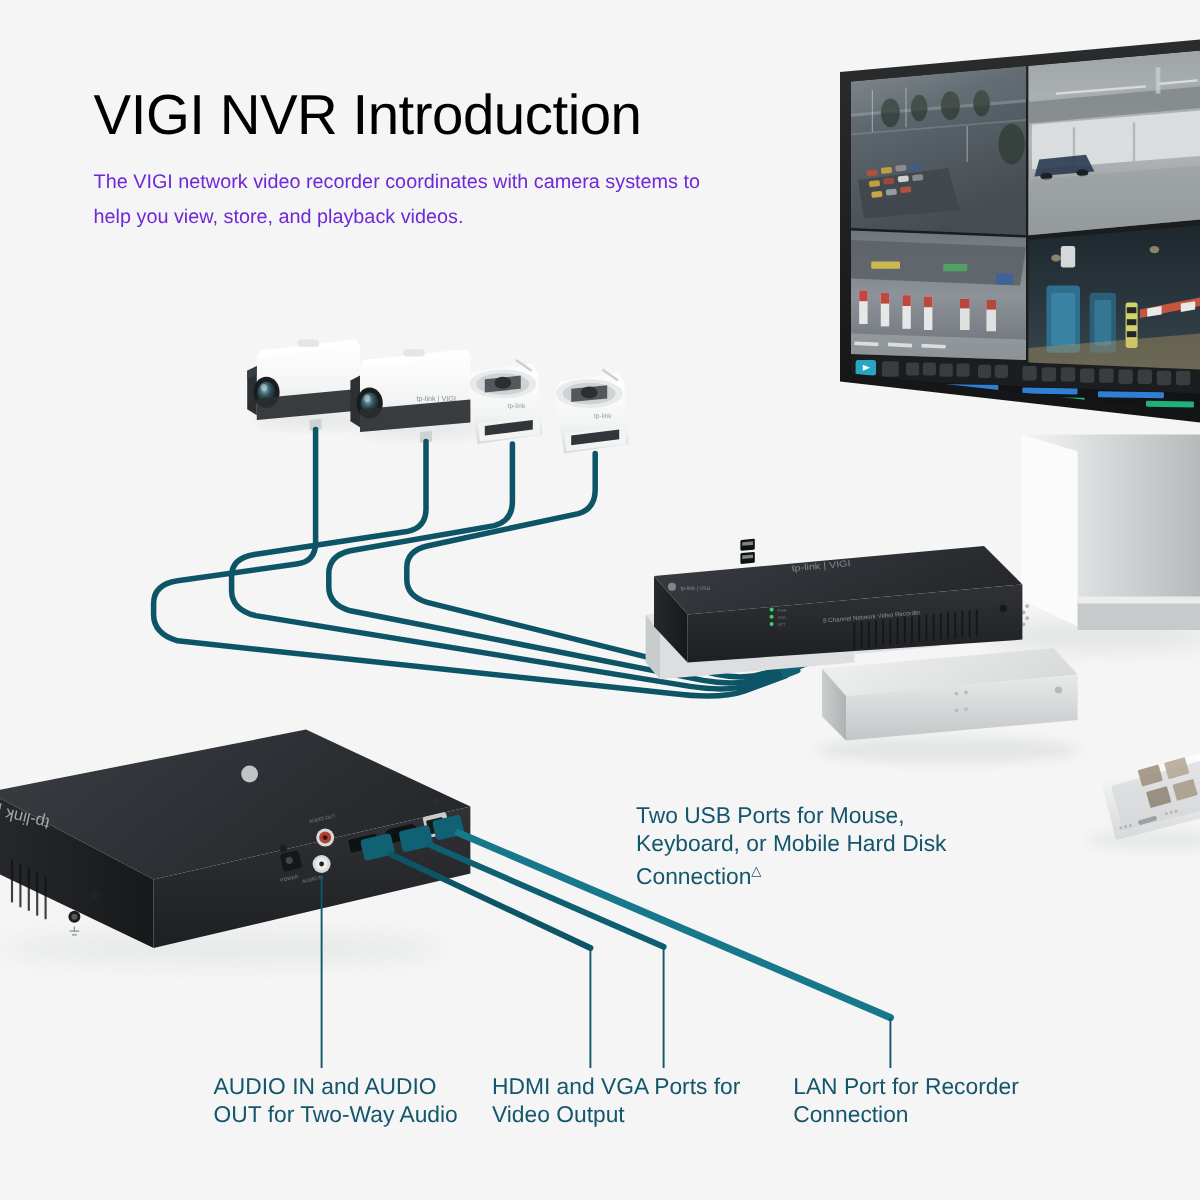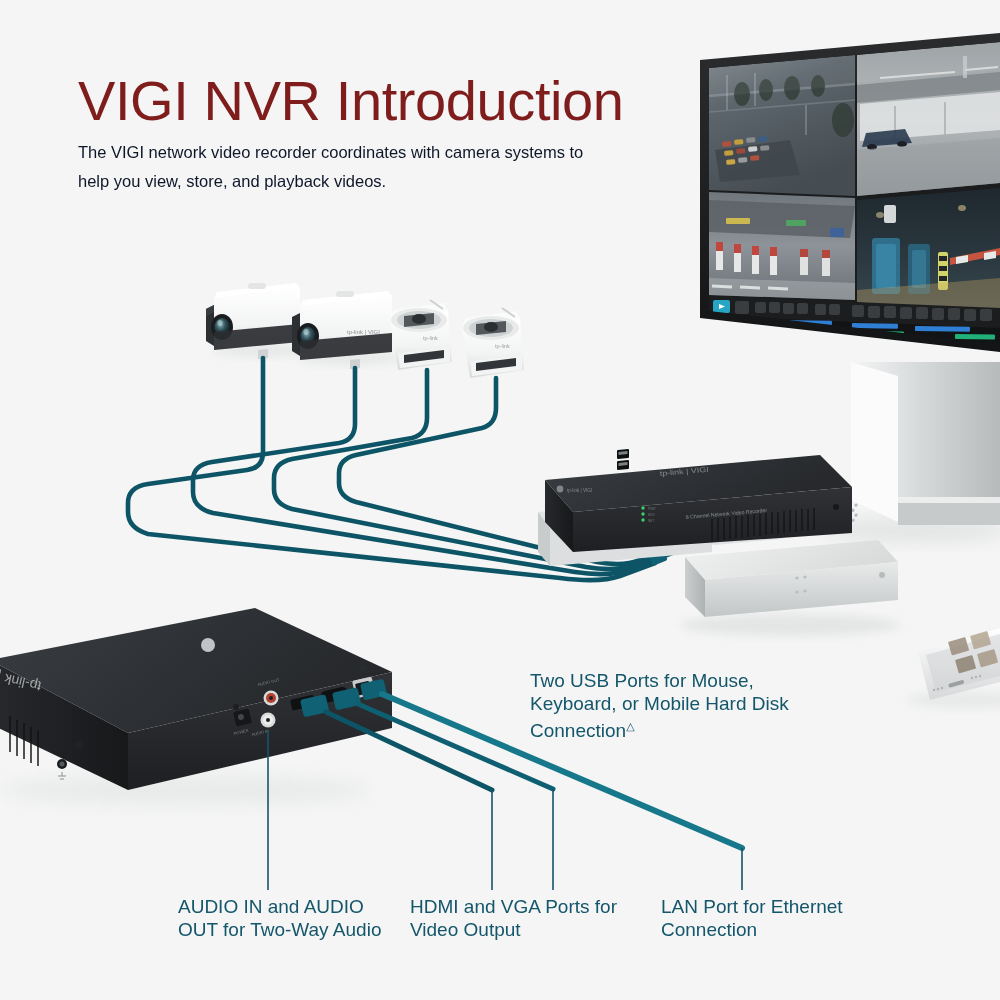--- a/index.html
+++ b/index.html
@@ -9,28 +9,28 @@
     font-family:"Liberation Sans", sans-serif;
     position:relative;
     overflow:hidden;
     -webkit-font-smoothing:antialiased;
   }
   .stage{ position:absolute; inset:0; }
 
   
   .page-title{
     position:absolute; left:78px; top:68px;
-    font-size:56px; font-weight:400; letter-spacing:-0.4px;
-    color:#7f1d1d; white-space:nowrap;
+    font-size:47px; font-weight:400; letter-spacing:-0.4px;
+    color:#000000; white-space:nowrap;
   }
   .subtitle{
     position:absolute; left:78px; top:138px;
     width:530px;
     font-size:16.5px; line-height:29px; font-weight:400;
-    color:#0f172a;
+    color:#6d28d9;
   }
 
   
   svg.scene{ position:absolute; left:0; top:0; width:1000px; height:1000px; }
 
   
   .callout{
     position:absolute;
     color:#14566b;
     font-size:19px;
@@ -590,15 +590,15 @@
           <circle cx="980" cy="676" r="1.2"></circle>
       </g>
     </g>
   </svg>
 
   <div class="callout" id="callout-usb">
     <span>Two USB Ports for Mouse, Keyboard, or Mobile Hard Disk Connection</span><sup>△</sup>
   </div>
   <div class="callout" id="callout-hdmi">HDMI and VGA Ports for Video Output</div>
   <div class="callout" id="callout-audio">AUDIO IN and AUDIO OUT for Two-Way Audio</div>
-  <div class="callout" id="callout-lan">LAN Port for Ethernet Connection</div>
+  <div class="callout" id="callout-lan">LAN Port for Recorder Connection</div>
 
 </div>
 
 </body></html>

